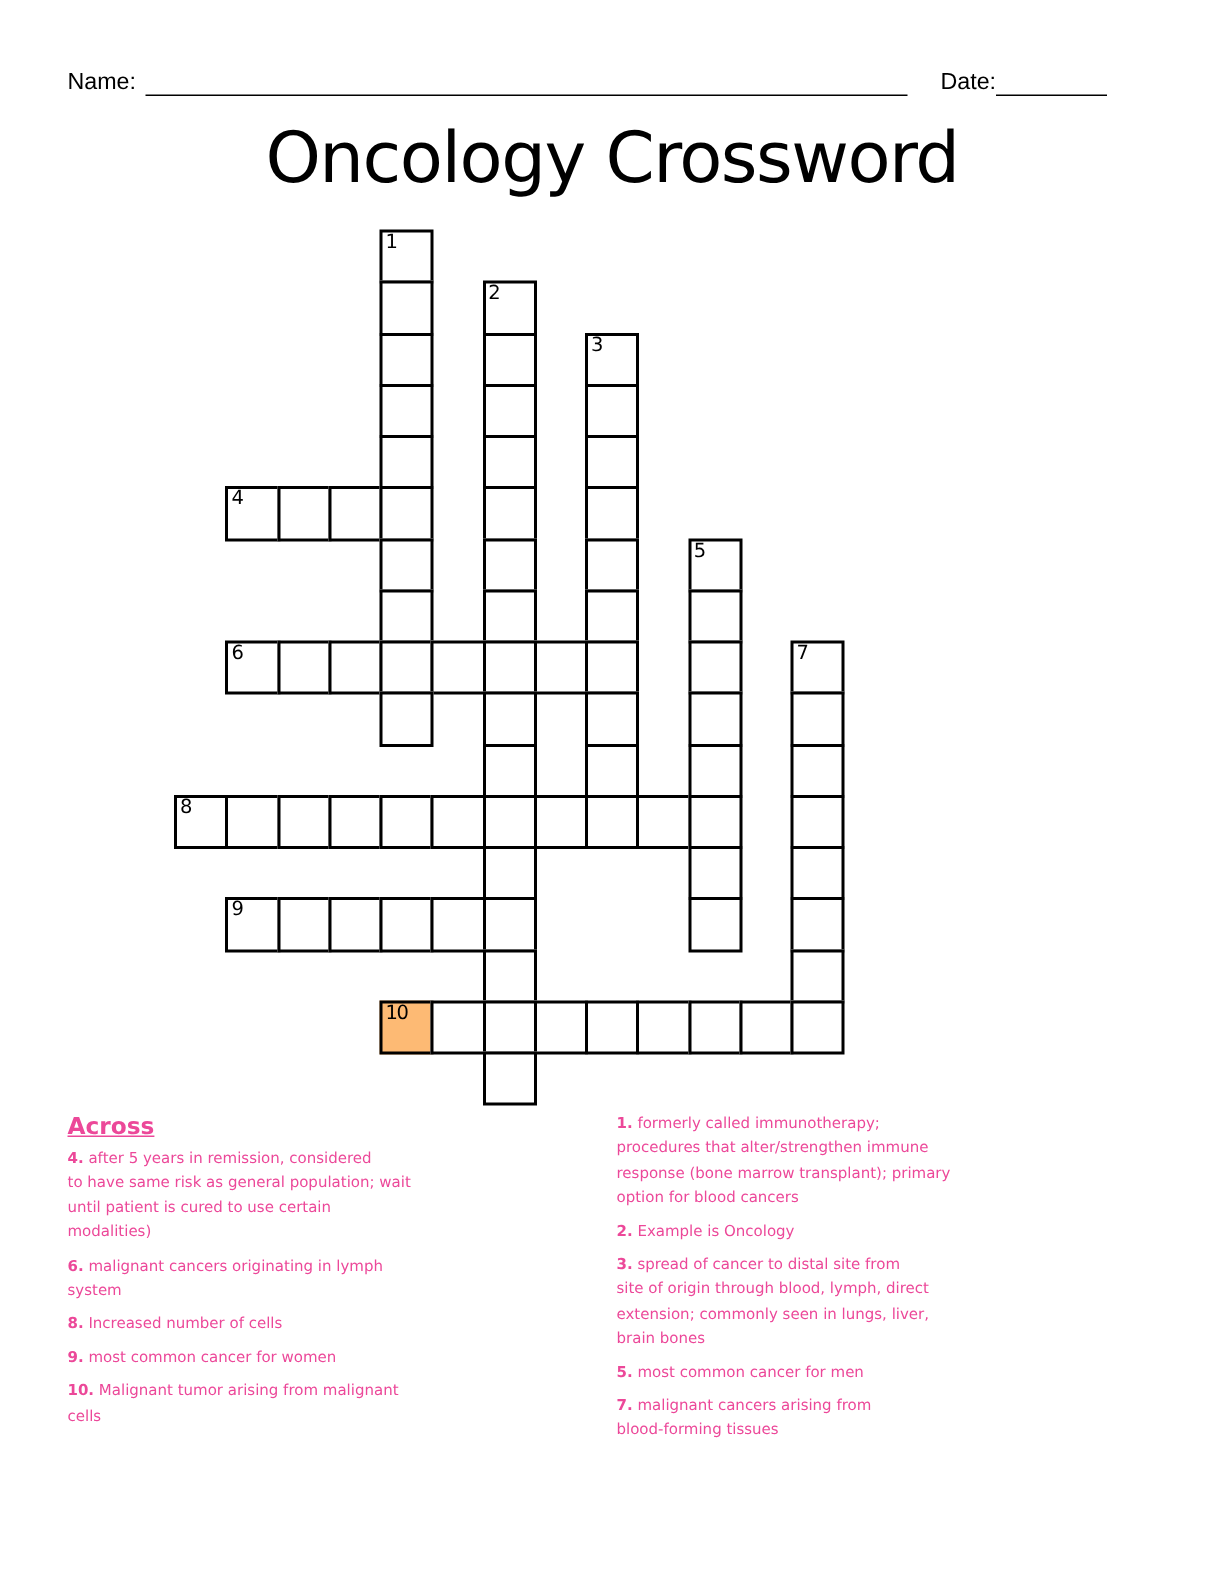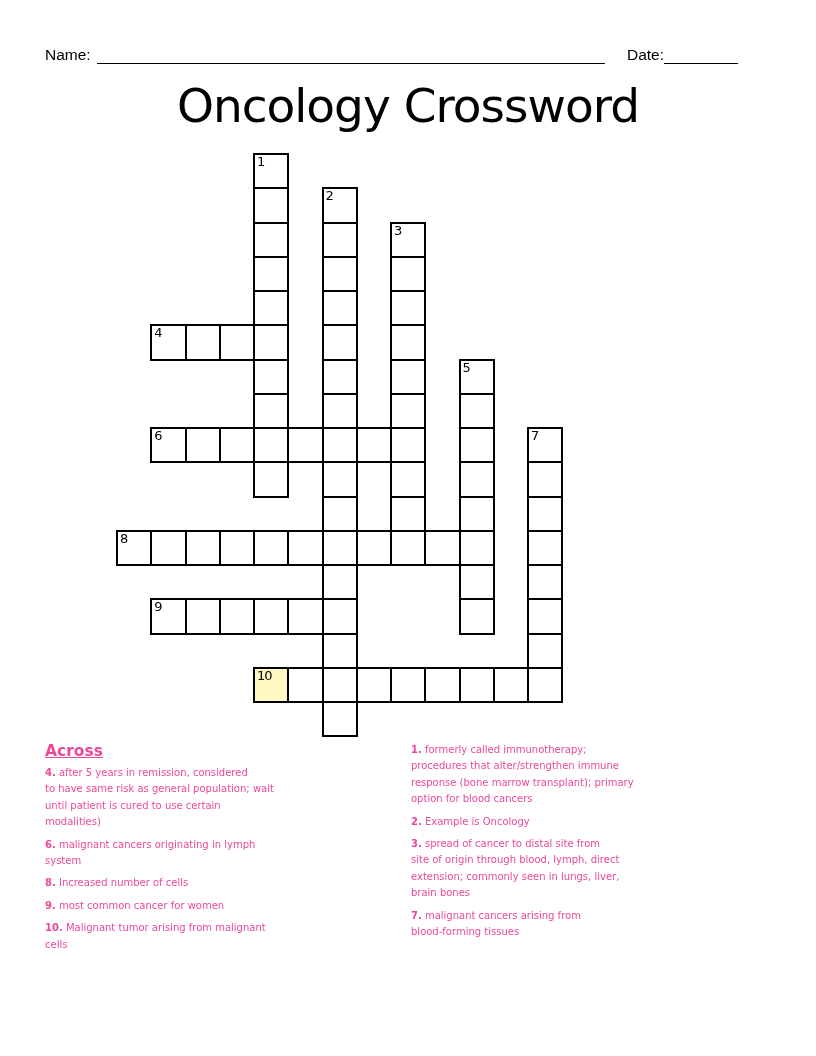--- a/index.html
+++ b/index.html
@@ -175,21 +175,21 @@
       </div>
       <div class="cell" style="left: 68.5px; top: 445.25px; width: 36.25px; height: 36.25px; border-width: 2px; border-color: rgb(0, 0, 0); background: rgb(255, 255, 255);"></div>
       <div class="cell" style="left: 102.75px; top: 445.25px; width: 36.25px; height: 36.25px; border-width: 2px; border-color: rgb(0, 0, 0); background: rgb(255, 255, 255);"></div>
       <div class="cell" style="left: 137px; top: 445.25px; width: 36.25px; height: 36.25px; border-width: 2px; border-color: rgb(0, 0, 0); background: rgb(255, 255, 255);"></div>
       <div class="cell" style="left: 171.25px; top: 445.25px; width: 36.25px; height: 36.25px; border-width: 2px; border-color: rgb(0, 0, 0); background: rgb(255, 255, 255);"></div>
       <div class="cell" style="left: 205.5px; top: 445.25px; width: 36.25px; height: 36.25px; border-width: 2px; border-color: rgb(0, 0, 0); background: rgb(255, 255, 255);"></div>
       <div class="cell" style="left: 342.5px; top: 445.25px; width: 36.25px; height: 36.25px; border-width: 2px; border-color: rgb(0, 0, 0); background: rgb(255, 255, 255);"></div>
       <div class="cell" style="left: 411px; top: 445.25px; width: 36.25px; height: 36.25px; border-width: 2px; border-color: rgb(0, 0, 0); background: rgb(255, 255, 255);"></div>
       <div class="cell" style="left: 205.5px; top: 479.5px; width: 36.25px; height: 36.25px; border-width: 2px; border-color: rgb(0, 0, 0); background: rgb(255, 255, 255);"></div>
       <div class="cell" style="left: 411px; top: 479.5px; width: 36.25px; height: 36.25px; border-width: 2px; border-color: rgb(0, 0, 0); background: rgb(255, 255, 255);"></div>
-      <div class="cell" style="left: 137px; top: 513.75px; width: 36.25px; height: 36.25px; border-width: 2px; border-color: rgb(0, 0, 0); background: #fef9c3;">
+      <div class="cell" style="left: 137px; top: 513.75px; width: 36.25px; height: 36.25px; border-width: 2px; border-color: rgb(0, 0, 0); background: #fdba74;">
         <span class="cellnum">10</span>
       </div>
       <div class="cell" style="left: 171.25px; top: 513.75px; width: 36.25px; height: 36.25px; border-width: 2px; border-color: rgb(0, 0, 0); background: rgb(255, 255, 255);"></div>
       <div class="cell" style="left: 205.5px; top: 513.75px; width: 36.25px; height: 36.25px; border-width: 2px; border-color: rgb(0, 0, 0); background: rgb(255, 255, 255);"></div>
       <div class="cell" style="left: 239.75px; top: 513.75px; width: 36.25px; height: 36.25px; border-width: 2px; border-color: rgb(0, 0, 0); background: rgb(255, 255, 255);"></div>
       <div class="cell" style="left: 274px; top: 513.75px; width: 36.25px; height: 36.25px; border-width: 2px; border-color: rgb(0, 0, 0); background: rgb(255, 255, 255);"></div>
       <div class="cell" style="left: 308.25px; top: 513.75px; width: 36.25px; height: 36.25px; border-width: 2px; border-color: rgb(0, 0, 0); background: rgb(255, 255, 255);"></div>
       <div class="cell" style="left: 342.5px; top: 513.75px; width: 36.25px; height: 36.25px; border-width: 2px; border-color: rgb(0, 0, 0); background: rgb(255, 255, 255);"></div>
       <div class="cell" style="left: 376.75px; top: 513.75px; width: 36.25px; height: 36.25px; border-width: 2px; border-color: rgb(0, 0, 0); background: rgb(255, 255, 255);"></div>
       <div class="cell" style="left: 411px; top: 513.75px; width: 36.25px; height: 36.25px; border-width: 2px; border-color: rgb(0, 0, 0); background: rgb(255, 255, 255);"></div>
@@ -216,18 +216,19 @@
     <div id="down-list">
         <div class="clue"><b>1.</b><span> formerly called immunotherapy;
 procedures that alter/strengthen immune
 response (bone marrow transplant); primary
 option for blood cancers</span></div>
         <div class="clue"><b>2.</b><span> Example is Oncology</span></div>
         <div class="clue"><b>3.</b><span> spread of cancer to distal site from
 site of origin through blood, lymph, direct
 extension; commonly seen in lungs, liver,
 brain bones</span></div>
+        <div class="clue"><b>5.</b><span> most common cancer for men</span></div>
         <div class="clue"><b>7.</b><span> malignant cancers arising from
 blood-forming tissues</span></div>
       </div>
   </div>
 
 </div>
 
 </body></html>

